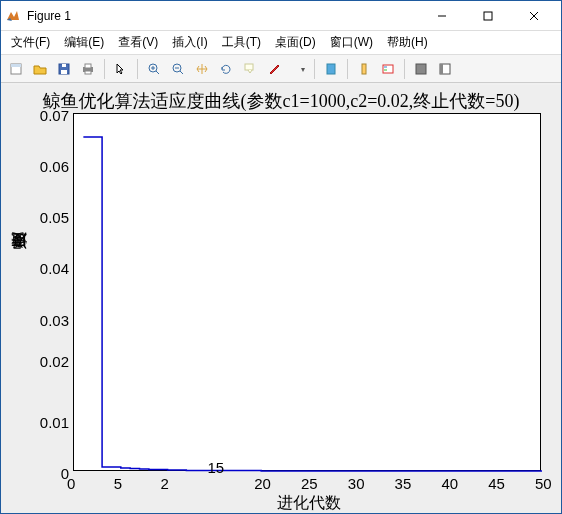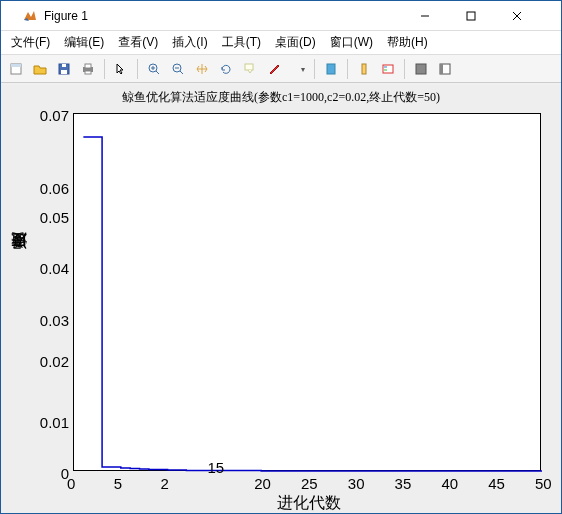--- a/index.html
+++ b/index.html
@@ -1,28 +1,28 @@
 <!DOCTYPE html>
 <html><head>
 <meta charset="utf-8">
 <style>
 * { box-sizing: border-box; margin: 0; padding: 0; }
 body { width: 562px; height: 514px; font-family: "Microsoft YaHei", Arial, sans-serif; background: #f0f0f0; border: 1px solid #1e5a9e; position: relative; overflow: hidden; }
-.titlebar { height: 30px; background: #fff; display: flex; align-items: center; padding: 0 21px; border-bottom: 1px solid #ddd; }
+.titlebar { height: 30px; background: #fff; display: flex; align-items: center; padding: 0 4px; border-bottom: 1px solid #ddd; }
 .titlebar .logo { width: 16px; height: 16px; margin-right: 6px; }
 .titlebar .title { font-size: 12px; flex: 1; }
 .titlebar .winbtn { width: 46px; height: 28px; display: flex; align-items: center; justify-content: center; }
 .titlebar .winbtn svg { width: 10px; height: 10px; }
 .menubar { height: 24px; background: #fff; display: flex; align-items: center; padding: 0 6px; font-size: 12px; gap: 6px; border-bottom: 1px solid #ddd; }
 .menubar .menu { padding: 4px 4px; cursor: default; }
 .toolbar { height: 28px; background: #f5f5f5; display: flex; align-items: center; padding: 0 4px; gap: 2px; border-bottom: 1px solid #ccc; }
 .toolbar .tbtn { width: 22px; height: 22px; display: flex; align-items: center; justify-content: center; border: 1px solid transparent; }
 .toolbar .sep { width: 1px; height: 20px; background: #ccc; margin: 0 3px; }
 .figarea { position: absolute; top: 84px; left: 0; right: 0; bottom: 0; background: #eee; }
-.plot-title { text-align: center; font-size: 12px; padding: 4px 0 0; font-family: SimSun, serif; }
+.plot-title { text-align: center; font-size: 18px; padding: 4px 0 0; font-family: SimSun, serif; }
 .plot-box { position: absolute; background: #fff; border: 1px solid #000; }
 .axis-label { position: absolute; font-size: 16px; font-family: SimSun, serif; }
 .tick { position: absolute; font-size: 15px; color: #000; }
 .ylabel { writing-mode: vertical-rl; transform: rotate(180deg); }
 .watermark { position: absolute; font-size: 11px; color: #aaa; letter-spacing: 0.5px; }
 svg.line { position: absolute; top: 0; left: 0; }
 </style>
 </head>
 <body>
 
@@ -188,15 +188,15 @@
     <div class="tick" style="left: 393.6px; top: 390px;">35</div>
     <div class="tick" style="left: 440.4px; top: 390px;">40</div>
     <div class="tick" style="left: 487.2px; top: 390px;">45</div>
     <div class="tick" style="left: 534px; top: 390px;">50</div>
     <div class="tick" style="right: 492px; top: 380px; text-align: right;">0</div>
     <div class="tick" style="right: 492px; top: 328.857px; text-align: right;">0.01</div>
     <div class="tick" style="right: 492px; top: 268px; text-align: right;">0.02</div>
     <div class="tick" style="right: 492px; top: 226.571px; text-align: right;">0.03</div>
     <div class="tick" style="right: 492px; top: 175.429px; text-align: right;">0.04</div>
     <div class="tick" style="right: 492px; top: 124.286px; text-align: right;">0.05</div>
-    <div class="tick" style="right: 492px; top: 73.1429px; text-align: right; margin-top: 22px;">0.06</div>
+    <div class="tick" style="right: 492px; top: 73.1429px; text-align: right;">0.06</div>
     <div class="tick" style="right: 492px; top: 22px; text-align: right;">0.07</div>
   </div>
 
 </body></html>

